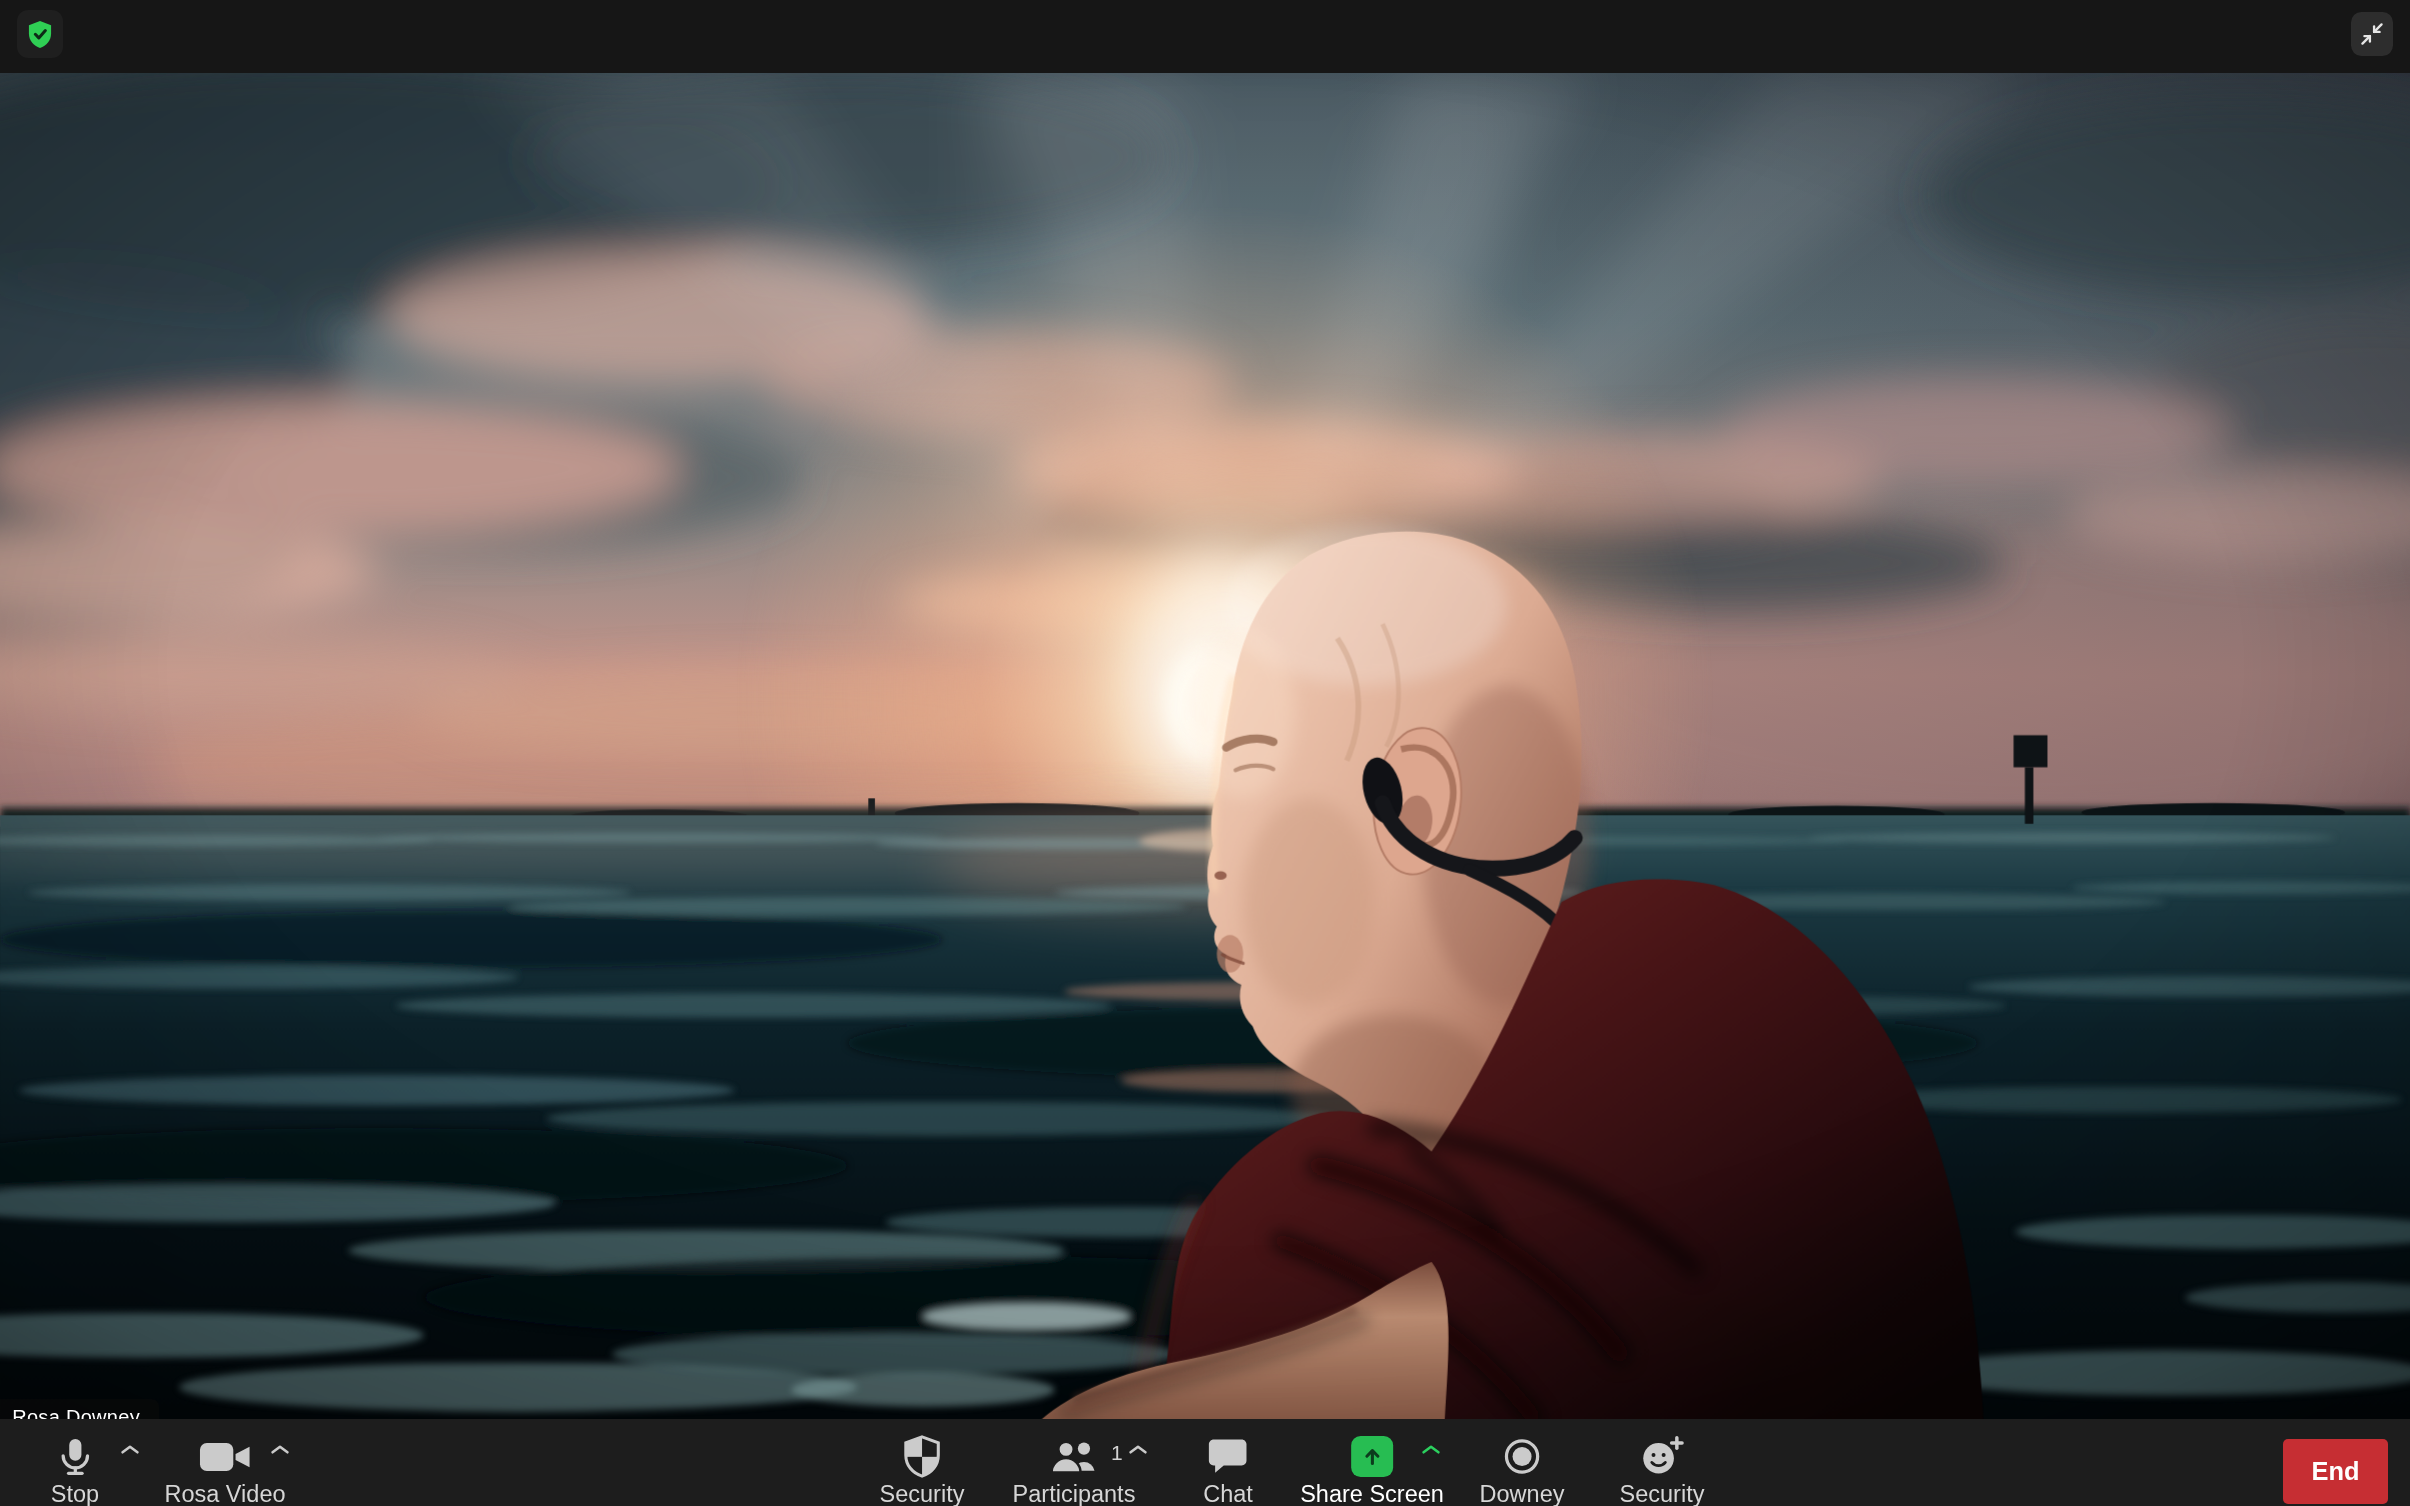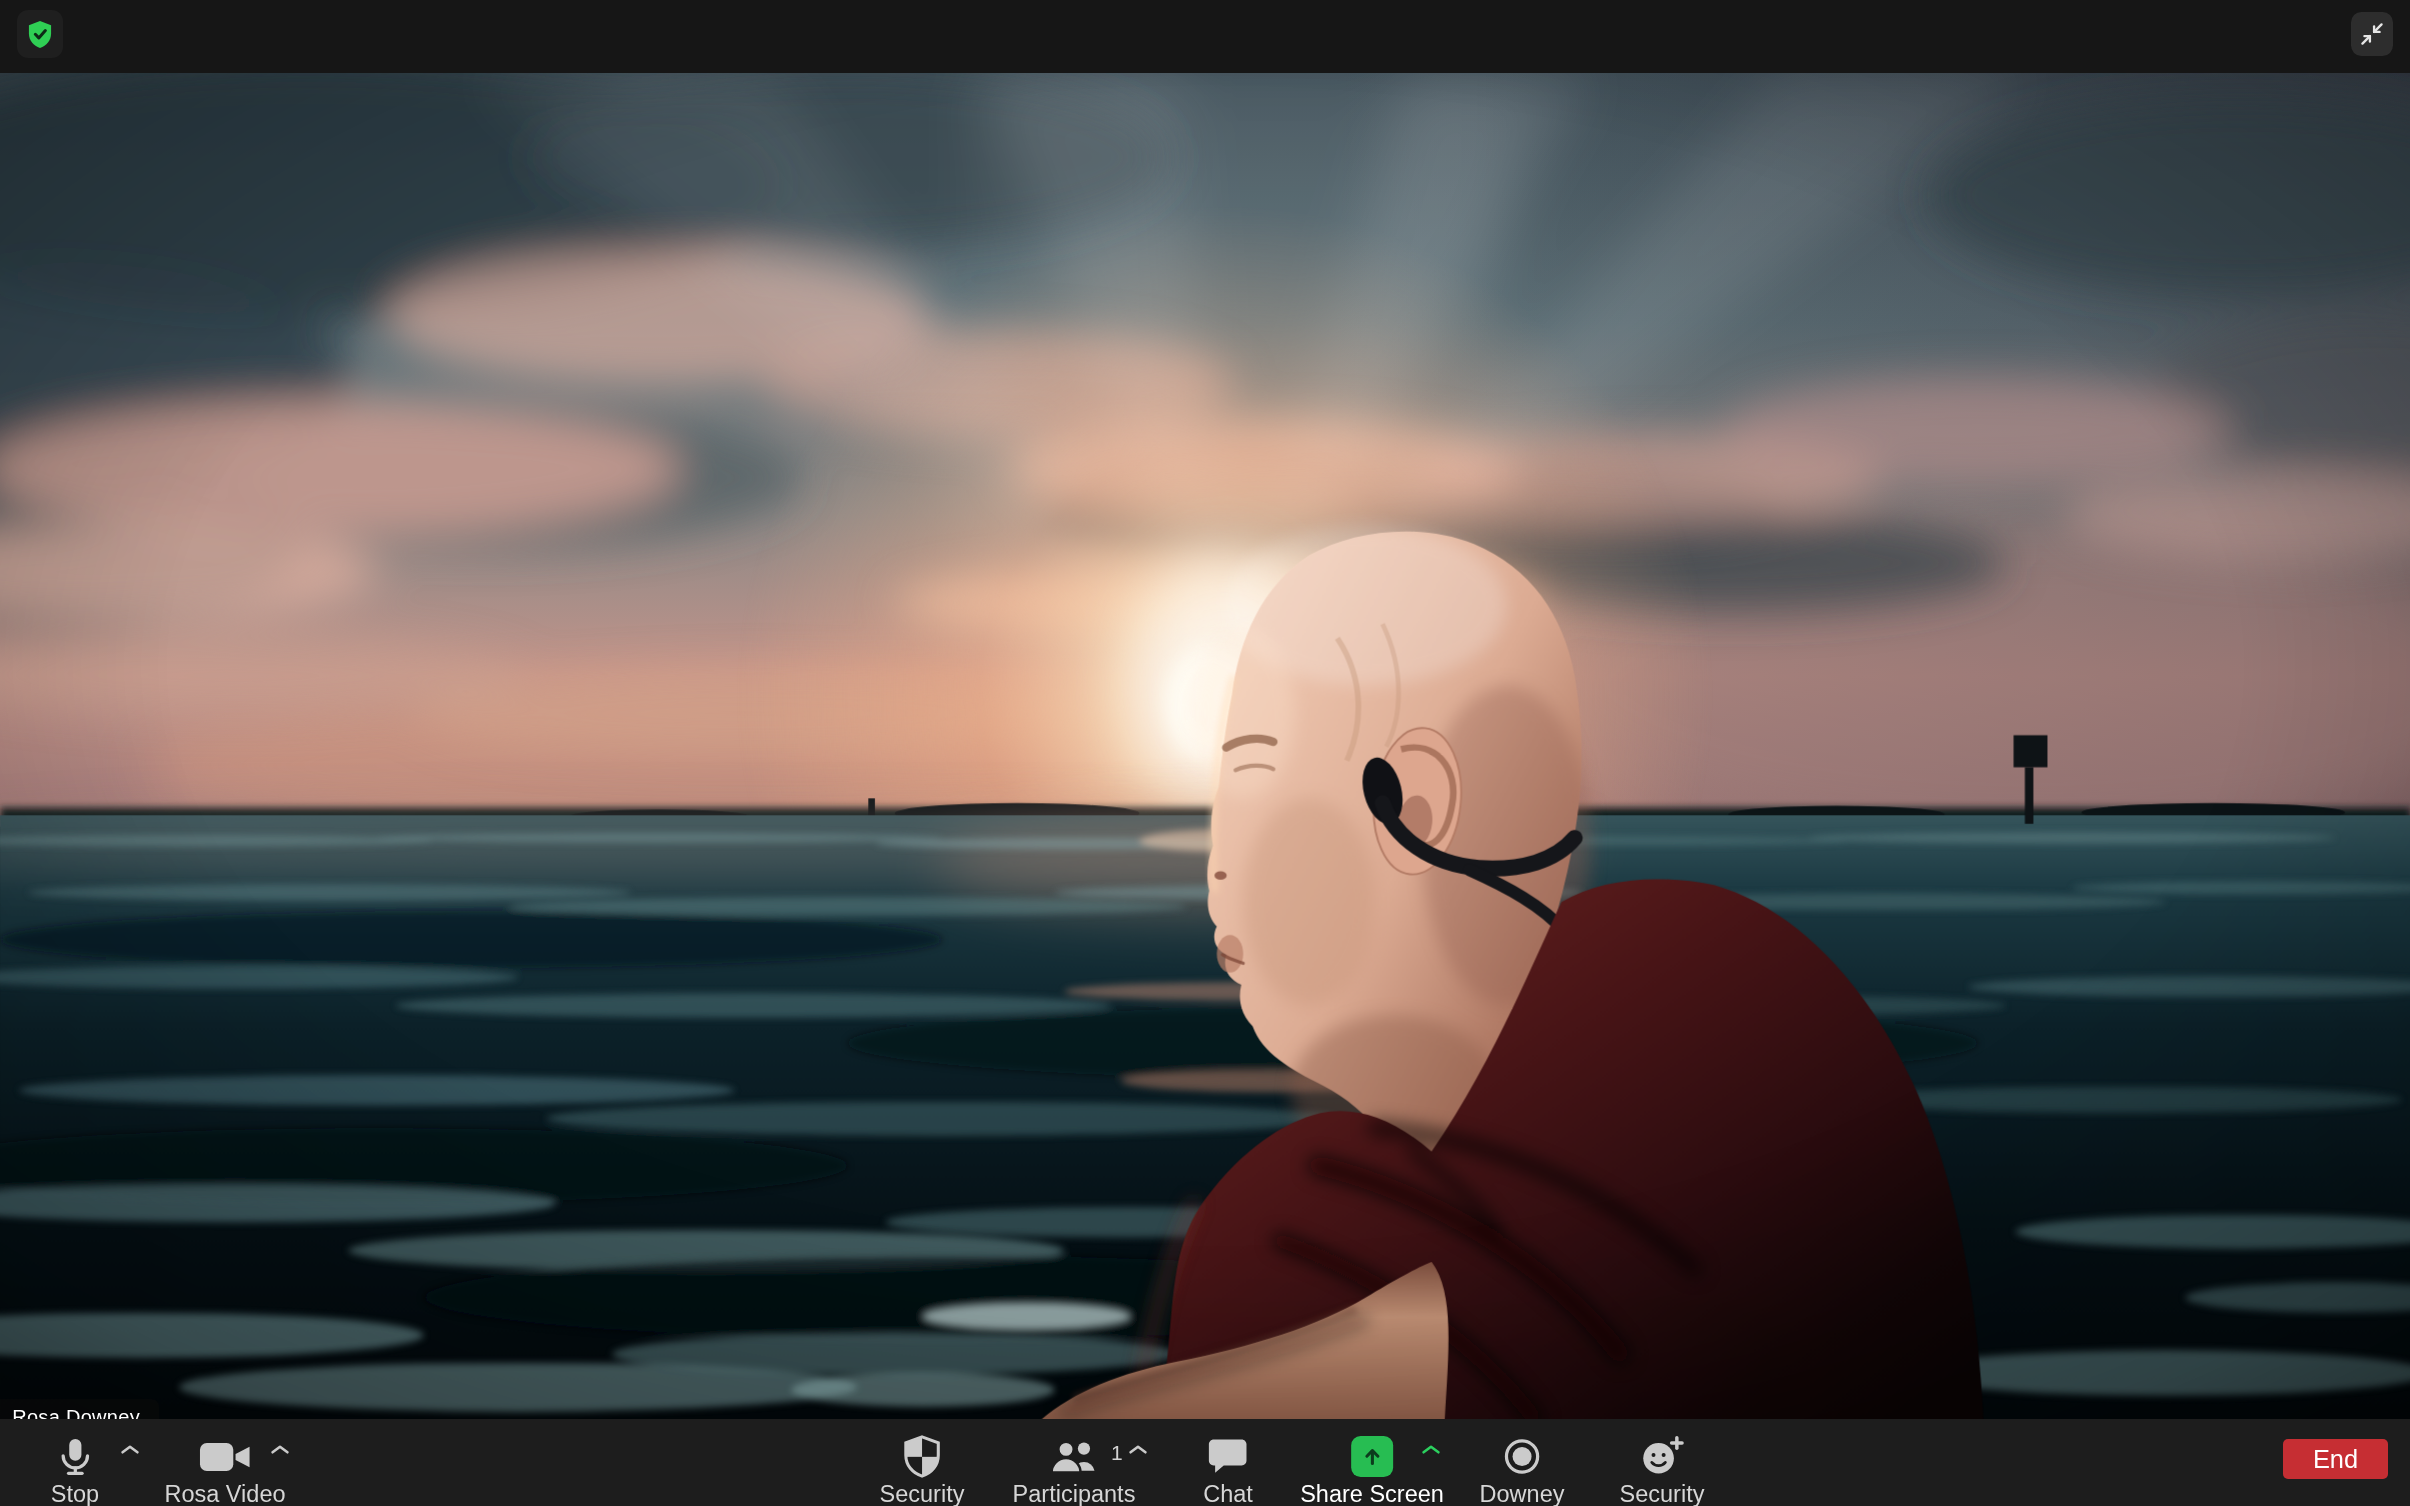--- a/index.html
+++ b/index.html
@@ -23,22 +23,22 @@
   .toolbar{position:absolute;left:0;top:1419px;width:2411px;height:88px;background:#1d1d1d;z-index:6;}
   .tb-item{position:absolute;top:0;height:88px;display:flex;flex-direction:column;align-items:center;
            justify-content:flex-end;padding-bottom:5.6px;transform:translateX(-50%);cursor:default;}
   .tb-ico{height:49px;display:flex;align-items:center;justify-content:center;position:relative;}
   .tb-label{font-size:23.5px;color:#d6d6d6;line-height:26px;white-space:nowrap;}
   .tb-label.green{color:#ffffff;}
   .tb-chev{position:absolute;top:22.6px;transform:translateX(-50%);}
   .badge{position:absolute;left:100%;top:9.4px;margin-left:9.4px;font-size:21px;color:#d2d2d2;}
   .share-box{width:42px;height:41px;border-radius:9.4px;background:#27bd52;display:flex;
              align-items:center;justify-content:center;}
-  .end-btn{position:absolute;left:2283px;top:20px;width:105px;height:40px;border:none;
-           border-radius:5px;background:#c62e33;color:#fff;font-size:25.4px;font-weight:400;
+  .end-btn{position:absolute;left:2283px;top:20px;width:105px;height:65px;border:none;
+           border-radius:5px;background:#c62e33;color:#fff;font-size:25.4px;font-weight:700;
            font-family:"Liberation Sans",sans-serif;display:flex;align-items:center;justify-content:center;}
 </style>
 </head>
 <body>
 
 <div class="app">
 
   <div class="topbar">
     <div class="tb-btn btn-shield">
       <svg width="28" height="31" viewBox="0 0 24 26">

